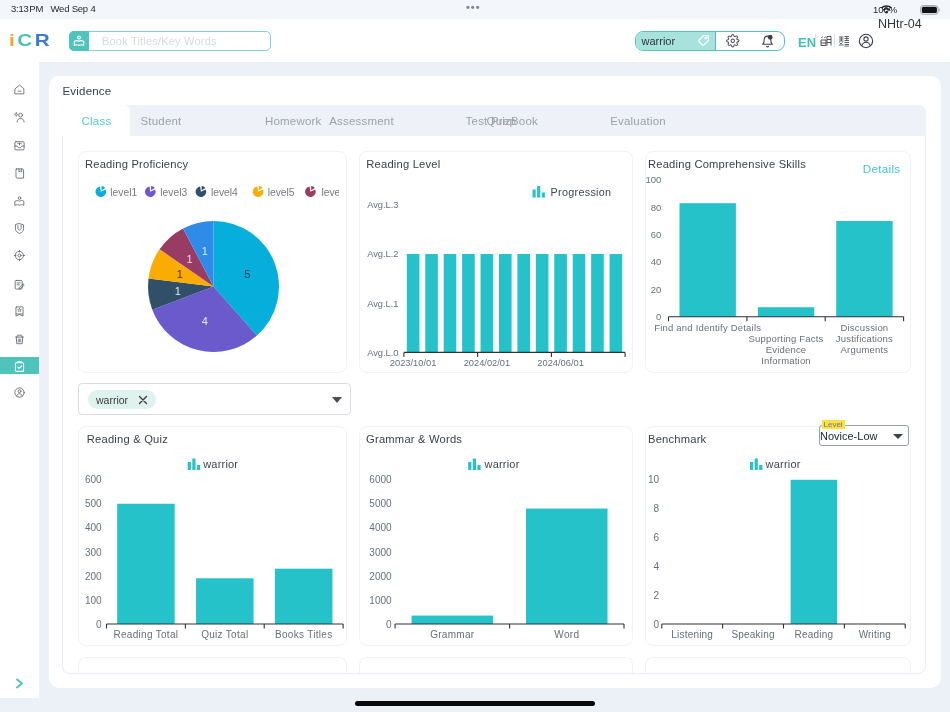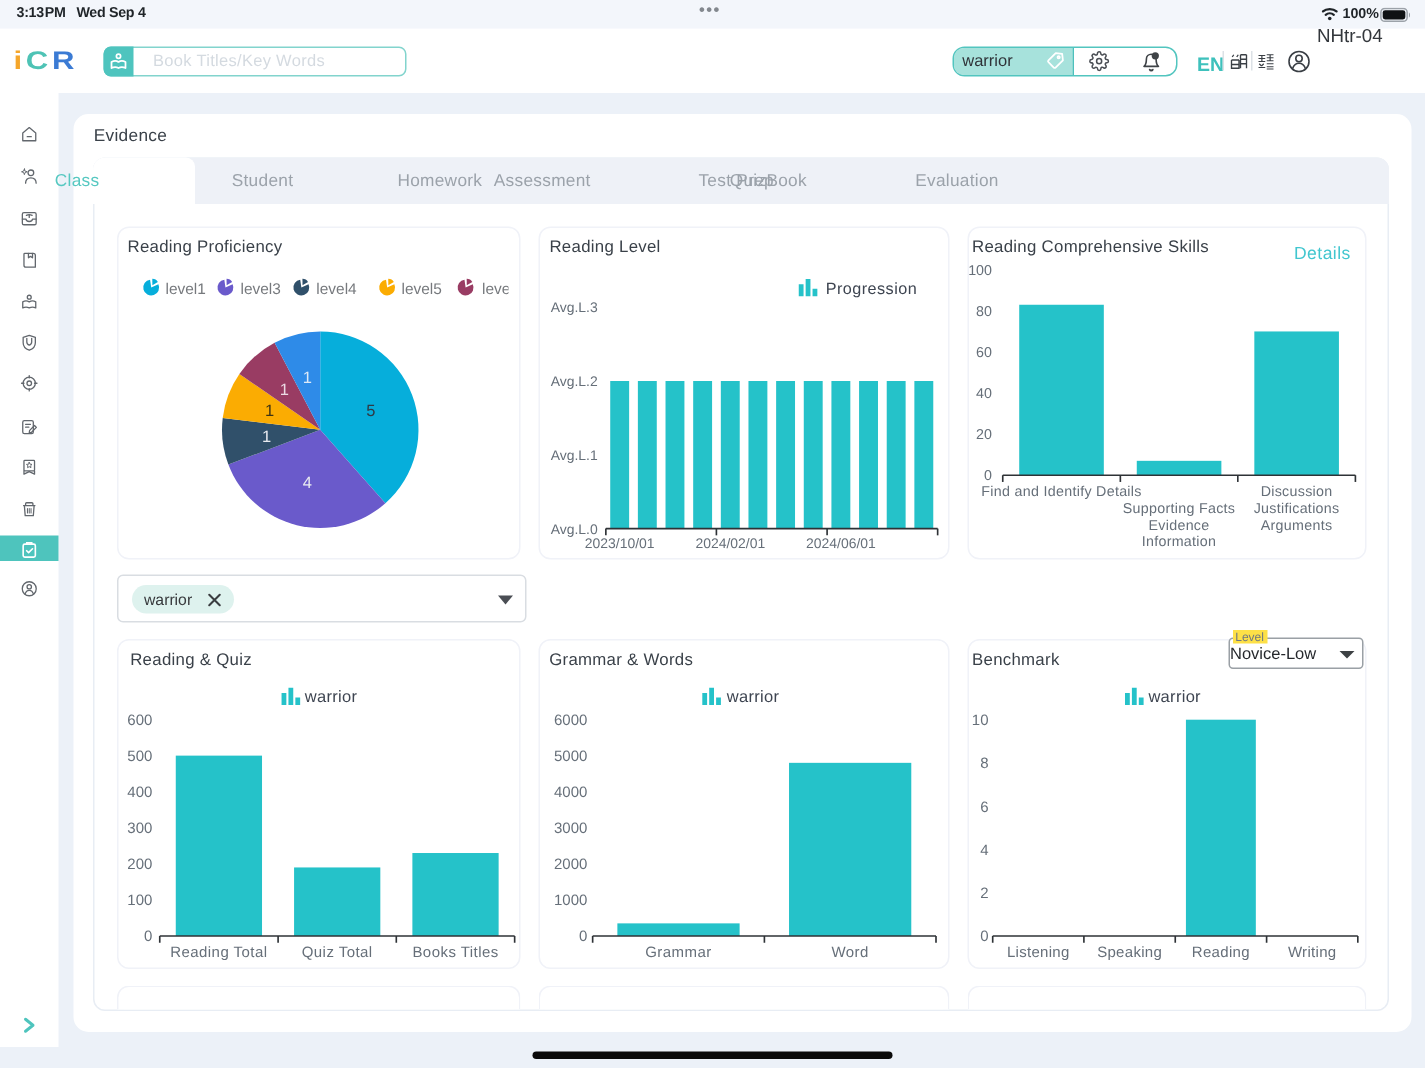--- a/index.html
+++ b/index.html
@@ -5,28 +5,28 @@
 *{margin:0;padding:0;box-sizing:border-box}
 html,body{width:950px;height:712px;overflow:hidden}
 body{font-family:"Liberation Sans",sans-serif;background:#ECF1F8;position:relative}
 .abs{position:absolute}
 svg text{font-family:"Liberation Sans",sans-serif}
 </style>
 </head>
 <body>
 
 <div class="abs" style="left:0;top:0;width:950px;height:19px;background:#F3F6FB"></div>
-<div class="abs" style="left:11px;top:2.5px;font-size:9.5px;font-weight:bold;color:#1F2428;letter-spacing:-0.2px">3:13 PM&nbsp;&nbsp;&nbsp;Wed Sep 4</div>
+<div class="abs" style="left:11px;top:2.5px;font-size:9.5px;font-weight:normal;color:#1F2428;letter-spacing:-0.2px">3:13 PM&nbsp;&nbsp;&nbsp;Wed Sep 4</div>
 <div class="abs" style="left:466px;top:1px;font-size:11px;font-weight:bold;color:#83888E;letter-spacing:1px">•••</div>
 <svg class="abs" style="left:881px;top:4px" width="11" height="10" viewBox="0 0 11 10">
     <path d="M1 3.6 C3.2 1.6 7.8 1.6 10 3.6" fill="none" stroke="#1F2428" stroke-width="1.5" stroke-linecap="round"></path>
     <path d="M2.8 5.9 C4.3 4.6 6.7 4.6 8.2 5.9" fill="none" stroke="#1F2428" stroke-width="1.5" stroke-linecap="round"></path>
     <circle cx="5.5" cy="8.3" r="1.2" fill="#1F2428"></circle>
   </svg>
-<div class="abs" style="left:895px;top:3.5px;font-size:9.5px;font-weight:bold;color:#1F2428">100%</div>
+<div class="abs" style="left:873px;top:3.5px;font-size:9.5px;font-weight:normal;color:#1F2428">100%</div>
 <svg class="abs" style="left:920px;top:4.5px" width="21" height="10" viewBox="0 0 21 10">
     <rect x="0.6" y="0.6" width="17.5" height="8.6" rx="2.6" fill="none" stroke="#9CA2A9" stroke-width="1"></rect>
     <rect x="1.8" y="1.8" width="15.1" height="6.2" rx="1.6" fill="#101214"></rect>
     <path d="M19.3 3.3 c1 .5 1 2.9 0 3.4z" fill="#9CA2A9"></path>
   </svg>
 
 <div class="abs" style="left:0;top:19px;width:950px;height:43px;background:#fff"></div>
 <div class="abs" style="left:9px;top:31px;font-size:17px;font-weight:bold;letter-spacing:2px;transform:scaleX(1.22);transform-origin:0 50%"><span style="color:#F5A62A">i</span><span style="color:#4EC3B5">C</span><span style="color:#3B7BD4">R</span></div>
 
 <div class="abs" style="left:68.5px;top:30.5px;width:202px;height:20.5px;border:1px solid #82D4CD;border-radius:5px;background:#fff"></div>
@@ -129,22 +129,22 @@
 <svg class="abs" style="left:15px;top:677.5px" width="9" height="11" viewBox="0 0 9 11" fill="none" stroke="#4EC4BD" stroke-width="2" stroke-linecap="round" stroke-linejoin="round">
     <path d="M2 1.5 L7 5.5 L2 9.5"></path>
   </svg>
 
 <div class="abs" style="left:49px;top:76px;width:892px;height:612px;background:#fff;border-radius:10px"></div>
 <div class="abs" style="left:62.5px;top:85px;font-size:11.5px;color:#3A4149;letter-spacing:0.2px">Evidence</div>
 
 <div class="abs" style="left:62px;top:105px;width:864px;height:569px;border:1px solid #E8EDF4;border-radius:8px"></div>
 <div class="abs" style="left:62px;top:105px;width:864px;height:31px;background:#EEF1F7;border-radius:8px 8px 0 0"></div>
 <div class="abs" style="left:62px;top:105px;width:68px;height:31px;background:#fff;border-radius:8px 6px 0 0"></div>
-<div class="abs" style="left:36.5px;top:114.5px;width:120px;text-align:left;font-size:11.5px;color:#56C8C1;letter-spacing:0.2px">Class</div>
-<div class="abs" style="left:115px;top:114.5px;width:120px;text-align:center;font-size:11.5px;color:#9BA2AA;letter-spacing:0.2px">Student</div>
+<div class="abs" style="left:36.5px;top:114.5px;width:120px;text-align:center;font-size:11.5px;color:#56C8C1;letter-spacing:0.2px">Class</div>
+<div class="abs" style="left:101px;top:114.5px;width:120px;text-align:center;font-size:11.5px;color:#9BA2AA;letter-spacing:0.2px">Student</div>
 <div class="abs" style="left:201.5px;top:114.5px;width:120px;text-align:right;font-size:11.5px;color:#9BA2AA;letter-spacing:0.2px">Homework</div>
 <div class="abs" style="left:301.5px;top:114.5px;width:120px;text-align:center;font-size:11.5px;color:#9BA2AA;letter-spacing:0.2px">Assessment</div>
 <div class="abs" style="left:396px;top:114.5px;width:120px;text-align:right;font-size:11.5px;color:#9BA2AA;letter-spacing:0.2px">Test Prep</div>
 <div class="abs" style="left:486.5px;top:114.5px;width:120px;font-size:11.5px;color:#9BA2AA;letter-spacing:0.2px">QuizBook</div>
 <div class="abs" style="left:578px;top:114.5px;width:120px;text-align:center;font-size:11.5px;color:#9BA2AA;letter-spacing:0.2px">Evaluation</div>
 
 <div class="abs" style="left:78px;top:151px;width:269px;height:221.5px;background:#fff;border:1px solid #F0F2F8;border-radius:8px"></div>
 <div class="abs" style="left:359px;top:151px;width:274px;height:221.5px;background:#fff;border:1px solid #F0F2F8;border-radius:8px"></div>
 <div class="abs" style="left:645px;top:151px;width:266px;height:221.5px;background:#fff;border:1px solid #F0F2F8;border-radius:8px"></div>
 <div class="abs" style="left:78px;top:425.7px;width:269px;height:220.8px;background:#fff;border:1px solid #F0F2F8;border-radius:8px"></div>

